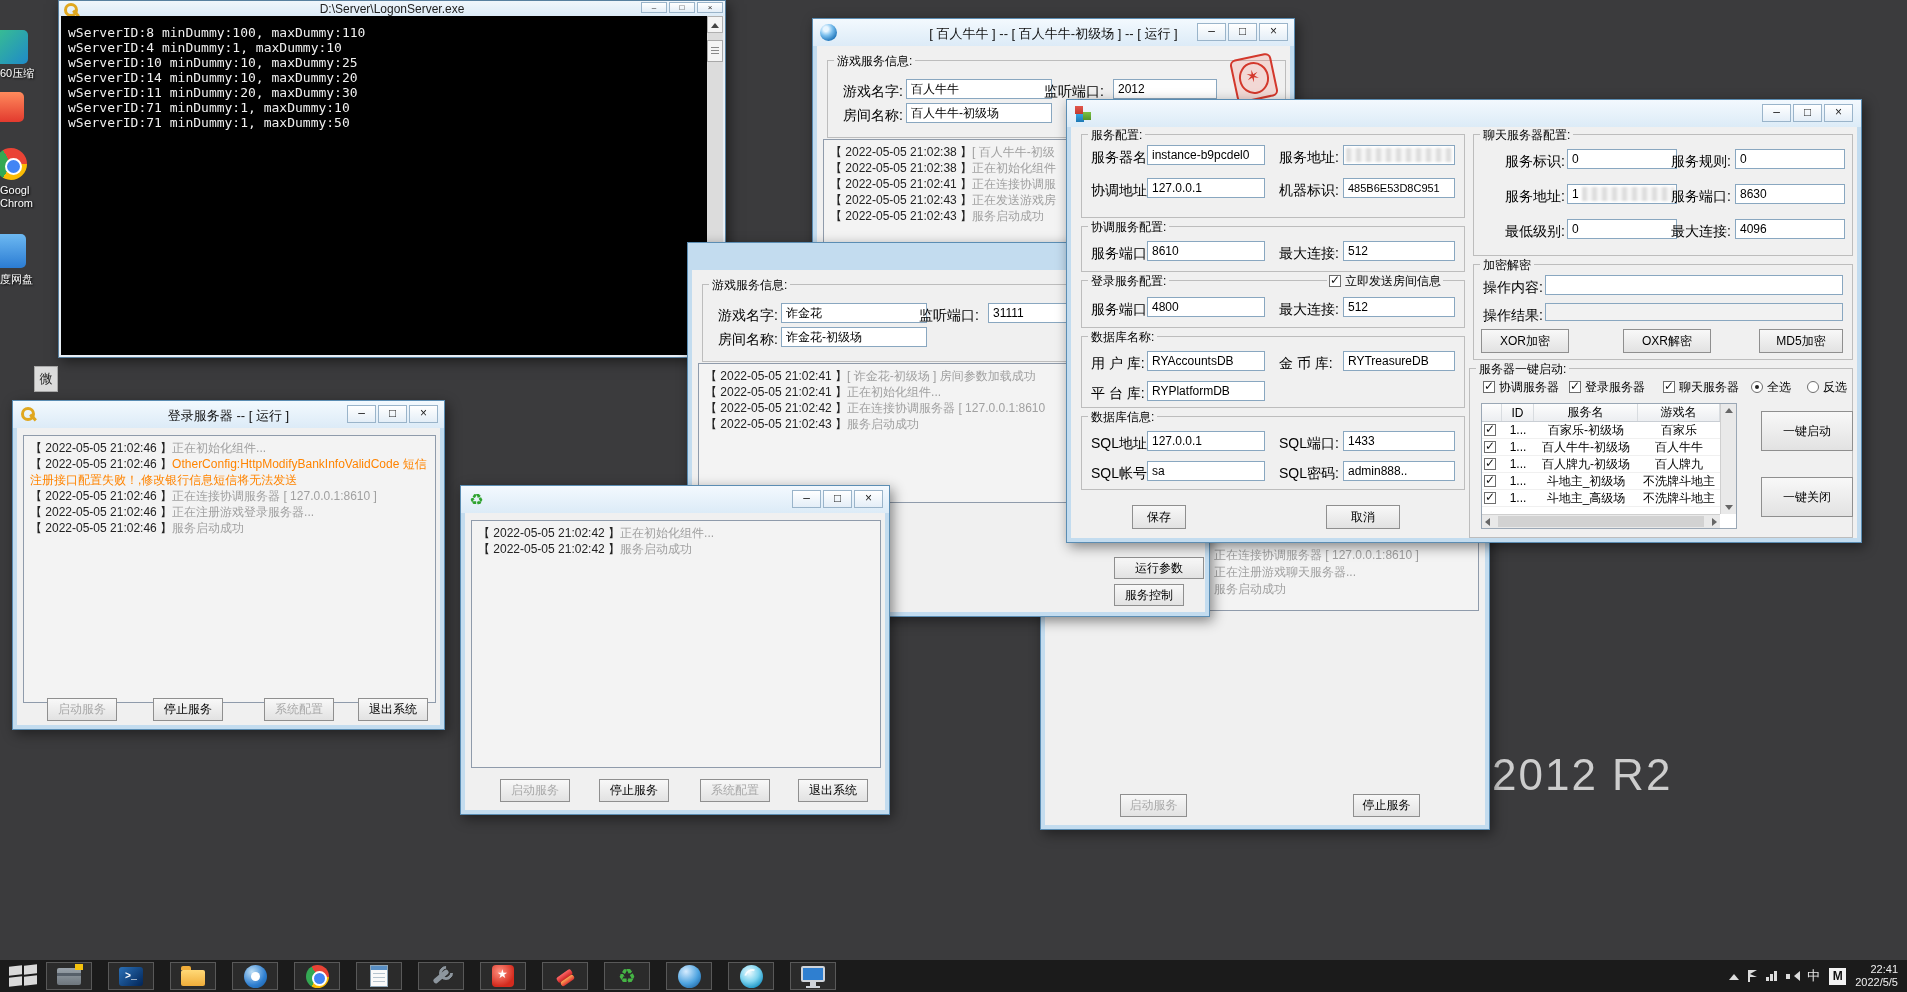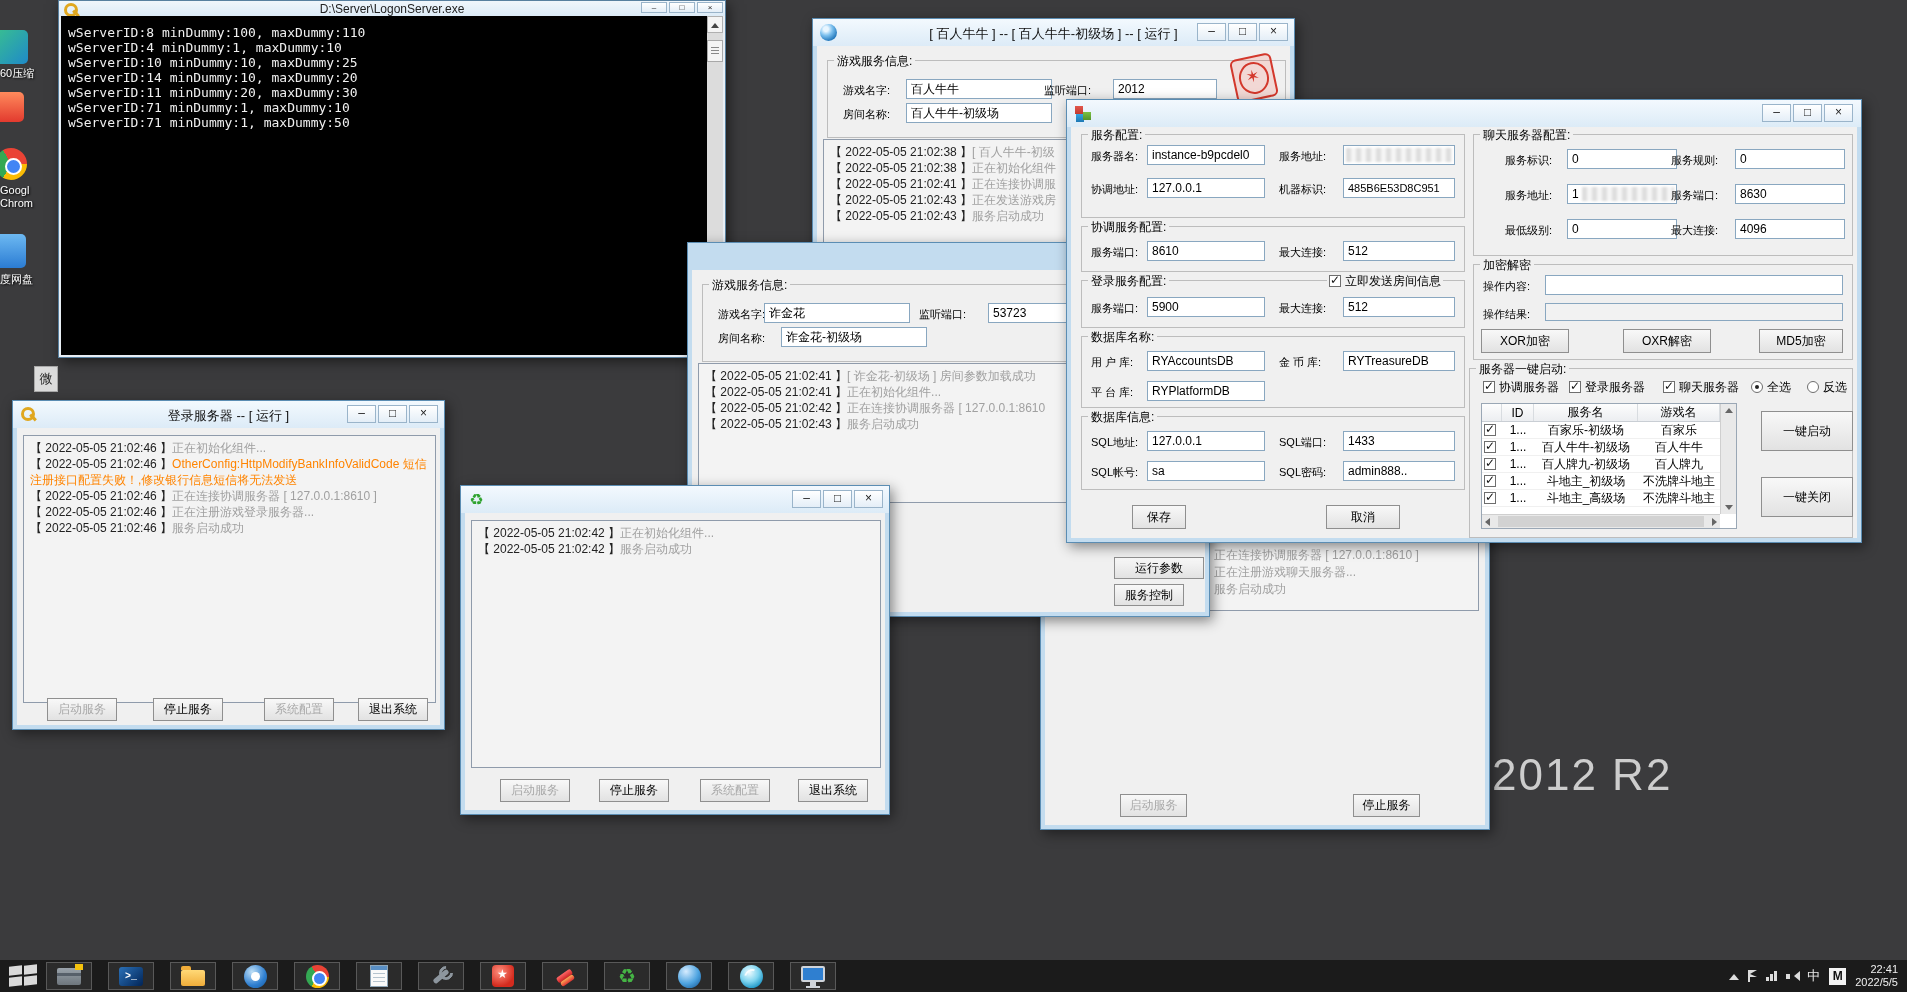--- a/index.html
+++ b/index.html
@@ -13,21 +13,21 @@
 .tbar{position:absolute;left:0;top:0;right:0;height:27px;background:linear-gradient(#f3f9fe,#dcebf7)}
 .ttl{position:absolute;left:0;right:0;top:6px;text-align:center;font-size:13px;color:#111;white-space:nowrap;overflow:hidden}
 .wicon{position:absolute;left:7px;top:5px;width:17px;height:17px}
 .cbtns{position:absolute;top:4px;display:flex;gap:2px}
 .cbtn{width:29px;height:18px;background:linear-gradient(#ffffff,#e4eef7);border:1px solid #9ab4ca;font-size:12px;line-height:15px;text-align:center;color:#222}
 .client{position:absolute;left:4px;right:4px;top:27px;bottom:4px;background:#f0f0f0}
 
 
 .grp{position:absolute;border:1px solid #bdbdbd}
 .gl{position:absolute;top:-8px;left:6px;background:#f0f0f0;padding:0 3px;font-size:12px;white-space:nowrap;color:#000}
-.lbl{position:absolute;font-size:11px;white-space:nowrap;color:#000}
+.lbl{position:absolute;font-size:14px;white-space:nowrap;color:#000}
 .fld{position:absolute;background:#fff;border:1px solid #89a7c0;font-size:12px;line-height:15px;padding:2px 4px;white-space:nowrap;overflow:hidden;color:#000}
 .fld.ro{background:#f2f2f2}
 .btn{position:absolute;background:linear-gradient(#f8f8f8,#e2e2e2);border:1px solid #8f8f8f;font-size:12px;display:flex;align-items:center;justify-content:center;color:#000}
 .btn.dis{color:#a8a8a8}
 .logbox{position:absolute;background:#f3f3f3;border:1px solid #8f9bab;padding:4px 6px;font-size:12px;line-height:16px;overflow:hidden}
 .ll{white-space:nowrap;color:#a0a0a0}
 .ll .ts{color:#222}
 .ll.warn{white-space:normal;word-break:break-all;color:#ff8400}
 .cbx{display:inline-block;width:12px;height:12px;background:#fff;border:1px solid #6e6e6e;position:relative;vertical-align:-2px;margin-right:4px}
 .cbx.on::after{content:"✓";position:absolute;left:0;top:-3px;font-size:12px;font-weight:bold;color:#111}
@@ -227,23 +227,23 @@
       <div class="btn" style="left:308px;top:359px;width:67px;height:23px">停止服务</div>
     </div>
   </div>
 
   <div class="win" style="left:687px;top:242px;width:523px;height:375px;z-index:40">
     <div class="client">
       <div class="grp" style="left:10px;top:14px;width:499px;height:78px">
         <span class="gl">游戏服务信息:</span>
       </div>
       <span class="lbl" style="left:26px;top:37px">游戏名字:</span>
-      <div class="fld" style="left:72px;top:33px;width:146px;height:20px">诈金花</div>
+      <div class="fld" style="left:89px;top:33px;width:146px;height:20px">诈金花</div>
       <span class="lbl" style="left:227px;top:37px">监听端口:</span>
-      <div class="fld" style="left:296px;top:33px;width:104px;height:20px">53723</div>
+      <div class="fld" style="left:296px;top:33px;width:104px;height:20px">31111</div>
       <span class="lbl" style="left:26px;top:61px">房间名称:</span>
       <div class="fld" style="left:89px;top:57px;width:146px;height:20px">诈金花-初级场</div>
       <div class="logbox" style="left:6px;top:93px;width:487px;height:140px">
         <div class="ll"><span class="ts">【 2022-05-05 21:02:41 】</span><span>[ 诈金花-初级场 ] 房间参数加载成功</span></div>
         <div class="ll"><span class="ts">【 2022-05-05 21:02:41 】</span><span>正在初始化组件...</span></div>
         <div class="ll"><span class="ts">【 2022-05-05 21:02:42 】</span><span>正在连接协调服务器 [ 127.0.0.1:8610</span></div>
         <div class="ll"><span class="ts">【 2022-05-05 21:02:43 】</span><span>服务启动成功</span></div>
       </div>
       <div class="btn" style="left:422px;top:287px;width:90px;height:22px">运行参数</div>
       <div class="btn" style="left:422px;top:314px;width:70px;height:22px">服务控制</div>
@@ -327,21 +327,21 @@
       <span class="lbl" style="left:20px;top:118px">服务端口:</span>
       <div class="fld" style="left:76px;top:114px;width:118px;height:20px">8610</div>
       <span class="lbl" style="left:208px;top:118px">最大连接:</span>
       <div class="fld" style="left:272px;top:114px;width:112px;height:20px">512</div>
 
       <div class="grp" style="left:10px;top:153px;width:384px;height:48px">
         <span class="gl">登录服务配置:</span>
       </div>
       <span class="ckl" style="left:256px;top:146px"><span class="cbx on"></span><span>立即发送房间信息</span></span>
       <span class="lbl" style="left:20px;top:174px">服务端口:</span>
-      <div class="fld" style="left:76px;top:170px;width:118px;height:20px">5900</div>
+      <div class="fld" style="left:76px;top:170px;width:118px;height:20px">4800</div>
       <span class="lbl" style="left:208px;top:174px">最大连接:</span>
       <div class="fld" style="left:272px;top:170px;width:112px;height:20px">512</div>
 
       <div class="grp" style="left:10px;top:209px;width:384px;height:72px">
         <span class="gl">数据库名称:</span>
       </div>
       <span class="lbl" style="left:20px;top:228px">用 户 库:</span>
       <div class="fld" style="left:76px;top:224px;width:118px;height:20px">RYAccountsDB</div>
       <span class="lbl" style="left:208px;top:228px">金 币 库:</span>
       <div class="fld" style="left:272px;top:224px;width:112px;height:20px">RYTreasureDB</div>

